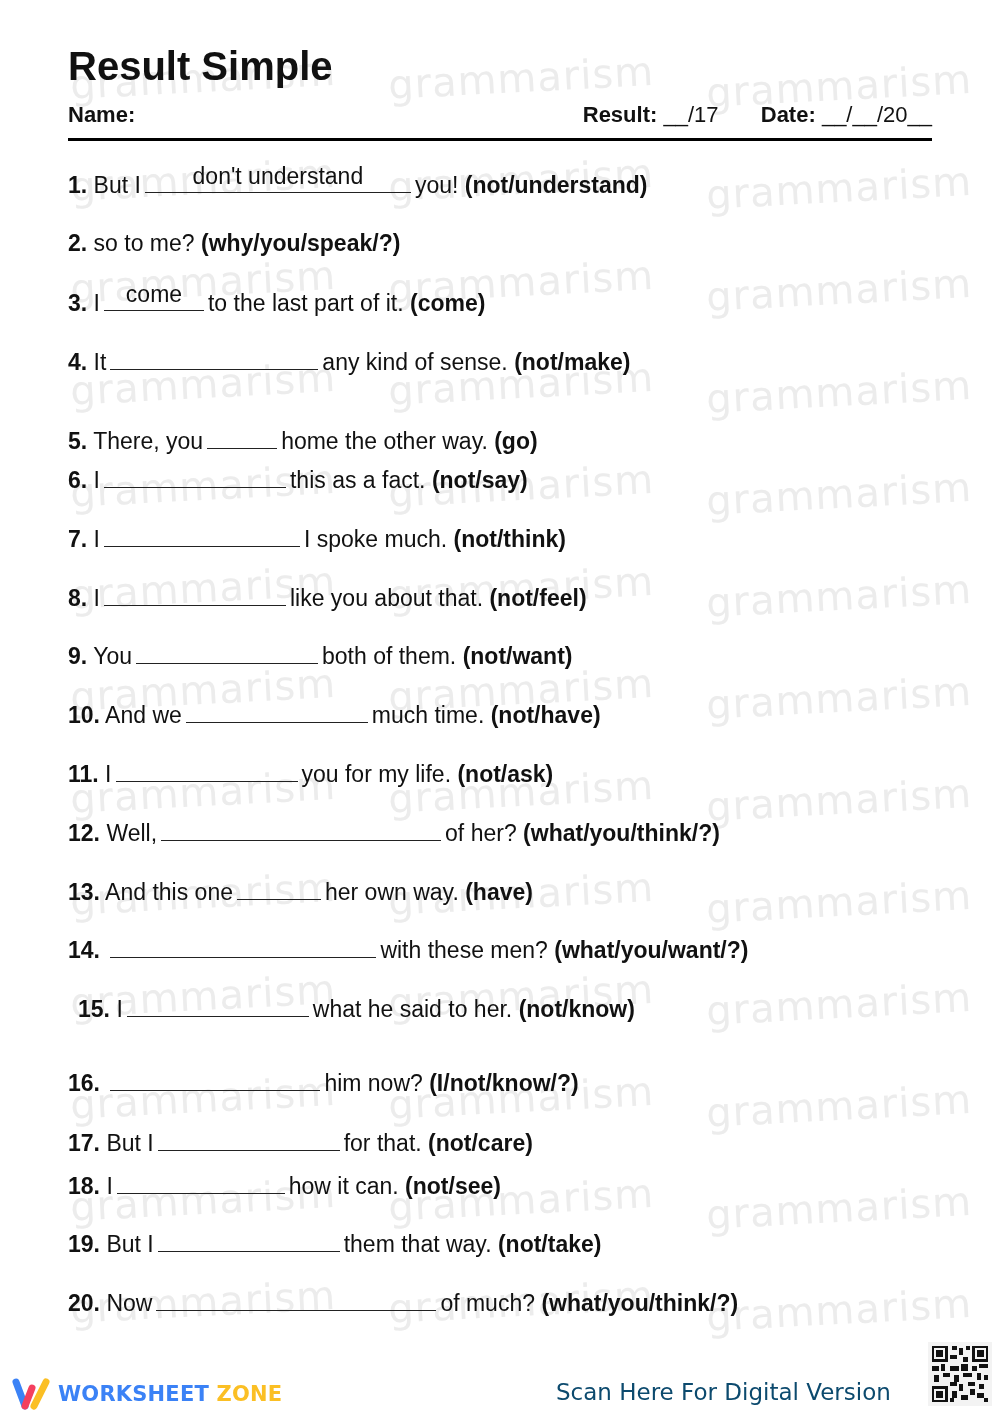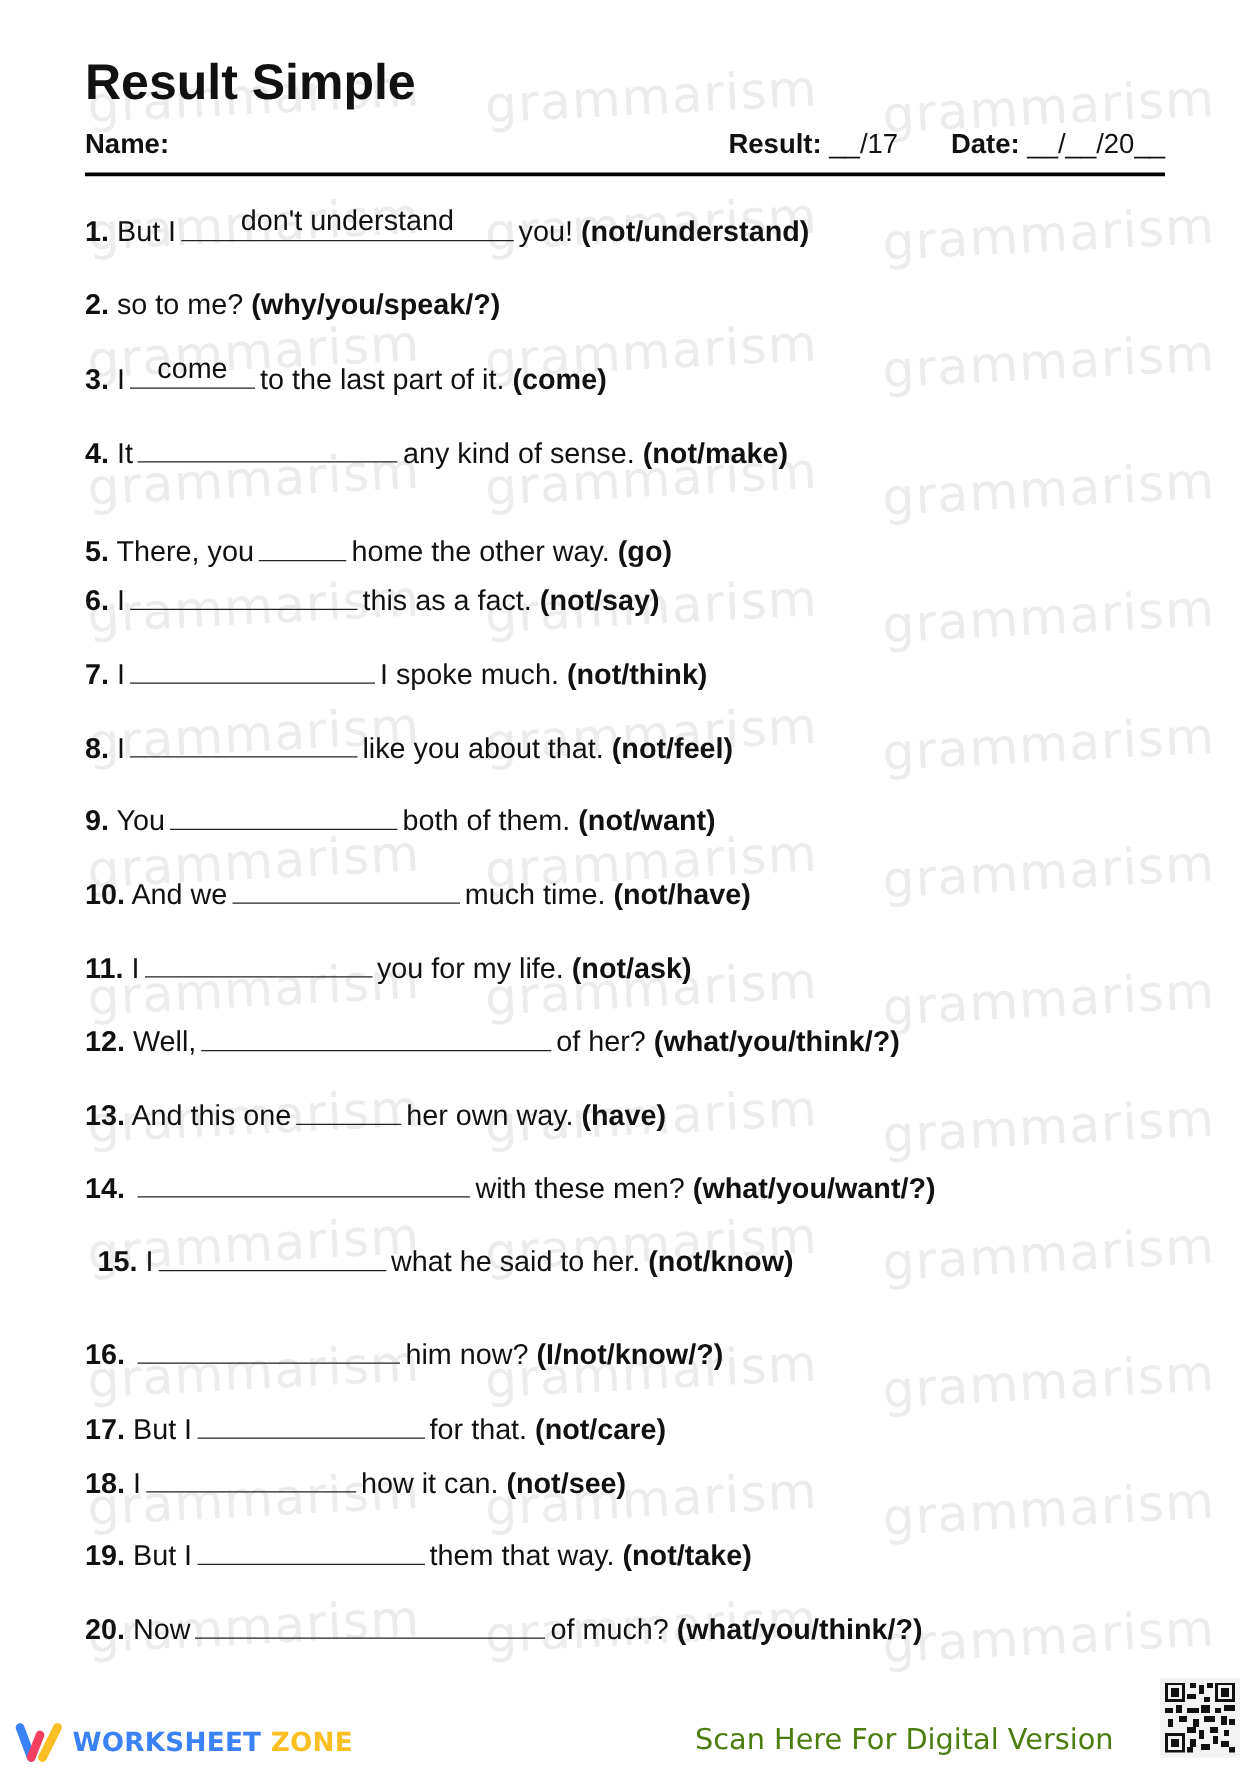--- a/index.html
+++ b/index.html
@@ -20,21 +20,21 @@
   .question .num { font-weight: bold; }
   .question .hint { font-weight: bold; }
   .blank { display: inline-block; position: relative; border-bottom: 1.5px solid #222;
            height: 22px; vertical-align: baseline; margin: 0 4px; text-align: center; }
   .blank .answer { position: absolute; left: 0; right: 0; bottom: 2px; font-size: 23px; font-weight: normal; }
   .footer-logo { position: absolute; left: 10px; top: 1376px; display: flex; align-items: center; }
   .footer-logo svg { width: 44px; height: 36px; }
   .brand { font-family: "DejaVu Sans", sans-serif; font-weight: bold; font-size: 21px; margin-left: 4px; letter-spacing: 0.2px; }
   .brand .w1 { color: #3b82f6; }
   .brand .w2 { color: #fbbf24; }
-  .scan { position: absolute; left: 556px; top: 1379px; font-family: "DejaVu Sans", sans-serif; font-size: 23px; color: #4d7c0f; }
+  .scan { position: absolute; left: 556px; top: 1379px; font-family: "DejaVu Sans", sans-serif; font-size: 23px; color: #0c4a6e; }
   .qr { position: absolute; left: 928px; top: 1342px; width: 64px; height: 64px; background: #f3f3f3; padding: 4px; box-sizing: border-box; }
 </style>
 </head>
 <body>
 
 <div class="watermarks" id="wm-layer">
     <div class="wm" style="left: 70px; top: 55px;">grammarism</div>
     <div class="wm" style="left: 388px; top: 55px;">grammarism</div>
     <div class="wm" style="left: 706px; top: 63px;">grammarism</div>
     <div class="wm" style="left: 70px; top: 157px;">grammarism</div>

